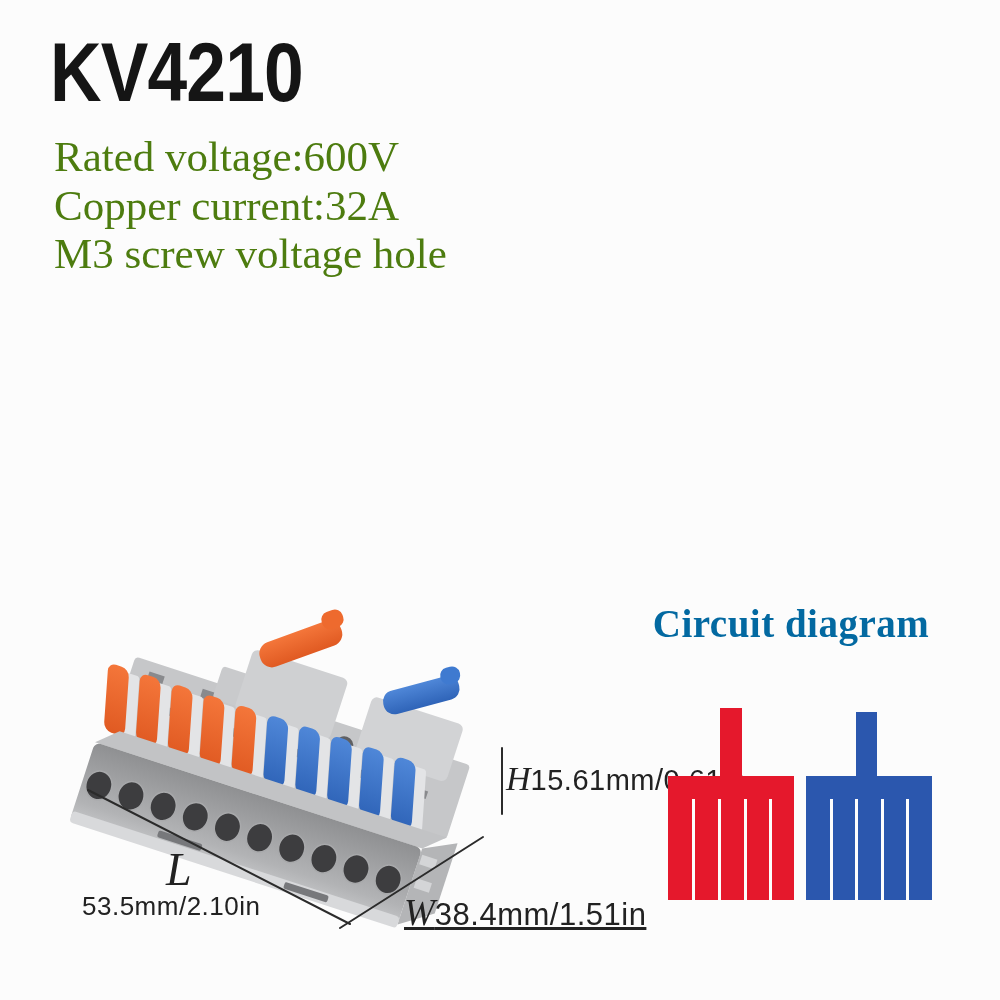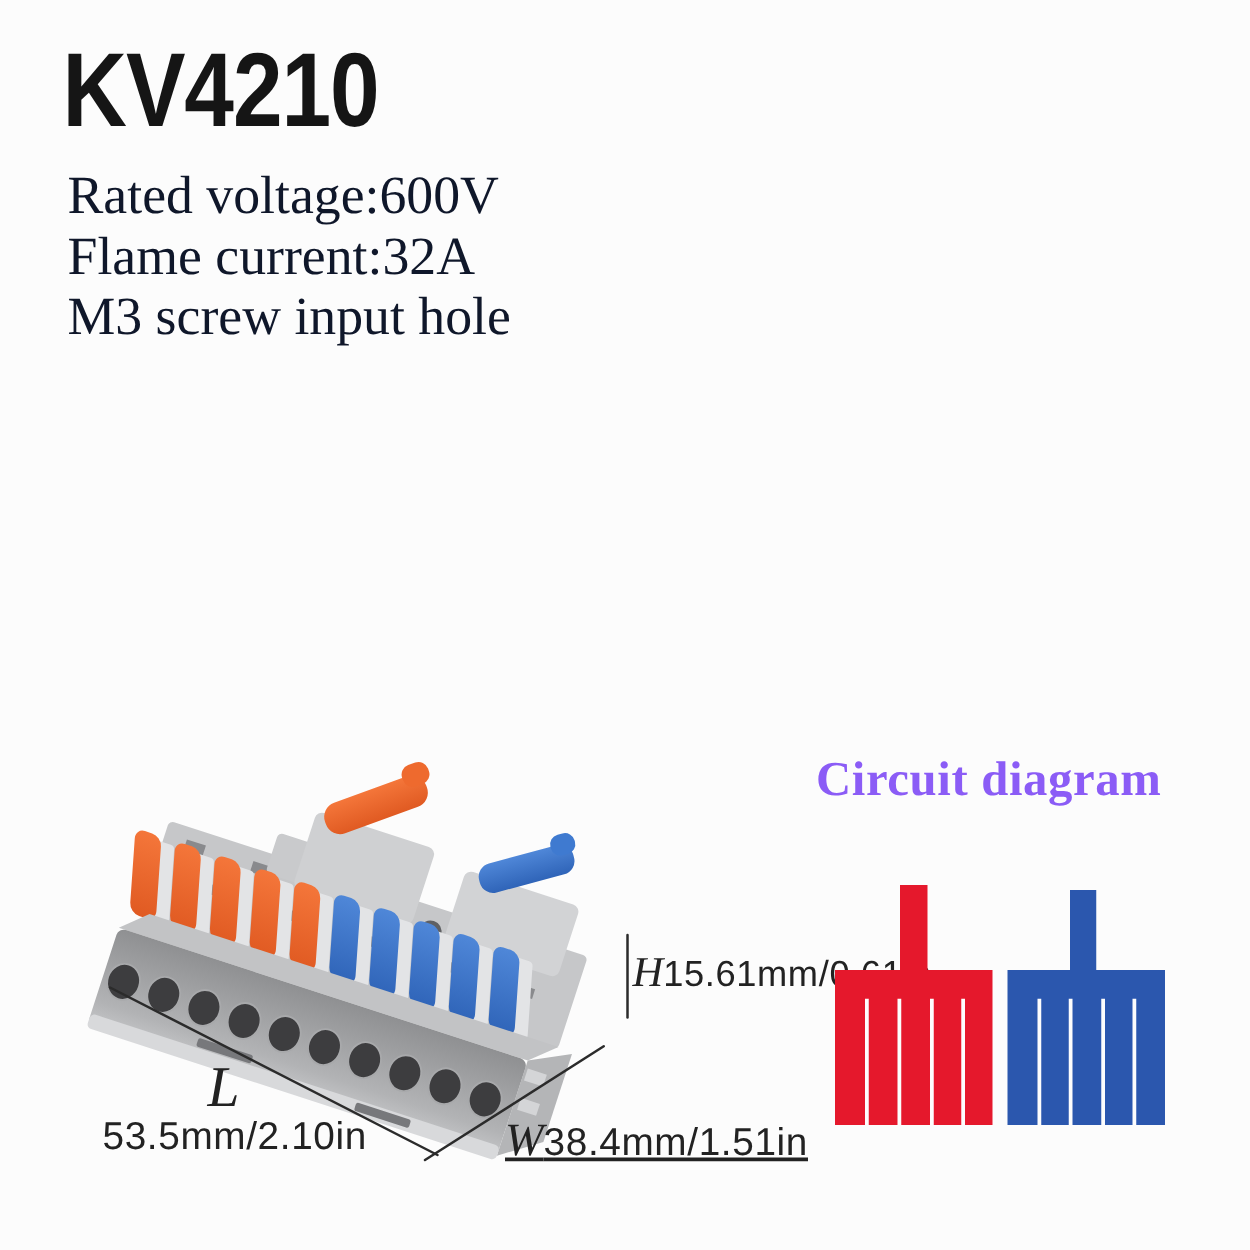--- a/index.html
+++ b/index.html
@@ -13,40 +13,40 @@
   .model{
     position:absolute;left:50px;top:24px;
     font-size:84px;font-weight:bold;letter-spacing:-1px;
     color:#151515;white-space:nowrap;
     transform:scaleX(.85);transform-origin:left top;
   }
   
   .specs{
     position:absolute;left:54px;top:133px;
     font-family:"Liberation Serif",serif;
-    font-size:43px;line-height:48.5px;color:#0f172a;
+    font-size:43px;line-height:48.5px;color:#4d7c0f;
     white-space:nowrap;
   }
   
   .photo-svg{position:absolute;left:0;top:0;width:1000px;height:1000px;pointer-events:none;}
   
   .dim{position:absolute;white-space:nowrap;color:#222;}
   .dim .letter{font-family:"Liberation Serif",serif;font-style:italic;}
   .dim .val{font-family:"Liberation Sans",sans-serif;letter-spacing:.5px;}
   .dim-l-letter{left:166px;top:843px;font-family:"Liberation Serif",serif;font-style:italic;font-size:46px;}
-  .dim-l-value{left:82px;top:891px;font-size:31px;letter-spacing:.5px;}
+  .dim-l-value{left:82px;top:891px;font-size:26px;letter-spacing:.5px;}
   .dim-w{left:404px;top:891px;font-size:31px;text-decoration:underline;}
   .dim-w .letter{font-size:37px;}
   .dim-h{left:506px;top:760px;font-size:29px;}
   .dim-h .letter{font-size:34px;}
   
   .circuit-title{
     position:absolute;left:646px;top:601px;width:290px;text-align:center;
     font-family:"Liberation Serif",serif;font-weight:bold;
-    font-size:39px;color:#8b5cf6;letter-spacing:.5px;white-space:nowrap;
+    font-size:39px;color:#0369a1;letter-spacing:.5px;white-space:nowrap;
   }
   .fork{position:absolute;}
   .fork .stem{position:absolute;}
   .fork .block{position:absolute;}
   .fork .divider{position:absolute;width:3px;background:#fdfdfd;}
   .red-fill{background:#e5182c;}
   .blue-fill{background:#2b57ae;}
   .fork-red{left:668px;top:708px;width:126px;height:192px;}
   .fork-red .stem{left:52px;top:0;width:22px;height:70px;}
   .fork-red .block{left:0;top:68px;width:126px;height:124px;}
@@ -62,22 +62,22 @@
   .fork-blue .d3{left:75px;top:87px;height:101px;}
   .fork-blue .d4{left:100px;top:87px;height:101px;}
 </style>
 </head>
 <body>
 
 <div class="model">KV4210</div>
 
 <div class="specs">
   <div>Rated voltage:600V</div>
-  <div>Flame current:32A</div>
-  <div>M3 screw input hole</div>
+  <div>Copper current:32A</div>
+  <div>M3 screw voltage hole</div>
 </div>
 
 <svg class="photo-svg" viewBox="0 0 1000 1000">
   <defs>
     <linearGradient id="faceGrad" x1="0" y1="0" x2="0" y2="1">
       <stop offset="0" stop-color="#8f9092"></stop>
       <stop offset="0.75" stop-color="#b2b3b5"></stop>
       <stop offset="1" stop-color="#c6c7c9"></stop>
     </linearGradient>
     <linearGradient id="orangeGrad" x1="0" y1="0" x2="0" y2="1">

